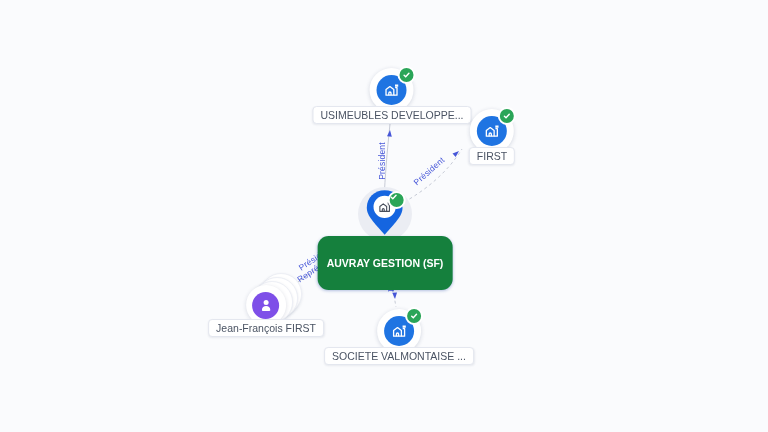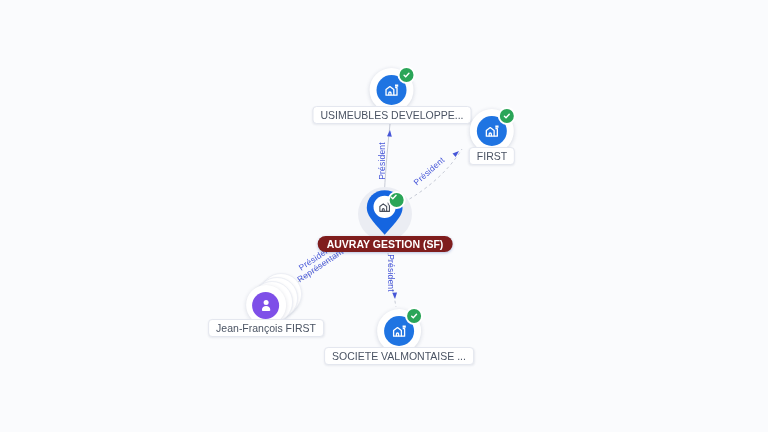--- a/index.html
+++ b/index.html
@@ -40,22 +40,22 @@
     background:#2aa558;border:2px solid #fff;
     display:flex;align-items:center;justify-content:center;
   }
   .pill{
     margin-top:-6px;z-index:4;position:relative;
     background:#fff;border:1px solid #e4e7ef;border-radius:4px;
     box-shadow:0 1px 2px rgba(25,39,80,.08);
     padding:2px 7px;font-size:10.5px;color:#4a5363;white-space:nowrap;
   }
   .pill.focus{
-    margin-top:0;background:#7f1d1d;border:none;border-radius:11px;
-    color:#fff;font-weight:bold;padding:2px 9px;
+    margin-top:0;background:#15803d;border:none;border-radius:11px;
+    color:#fff;font-weight:bold;padding:21px 9px;
     box-shadow:0 1px 3px rgba(20,60,160,.3);
   }
   .stack{
     position:absolute;width:40px;height:40px;border-radius:50%;
     background:#fff;border:1px solid #edeff5;box-shadow:0 1px 3px rgba(30,45,90,.10);
   }
   .pin-wrap{position:relative;width:44px;height:47px;}
   .pin-wrap svg{position:absolute;left:0;top:0;}
   .pin-badge{top:2px;right:1px;}
 </style>

